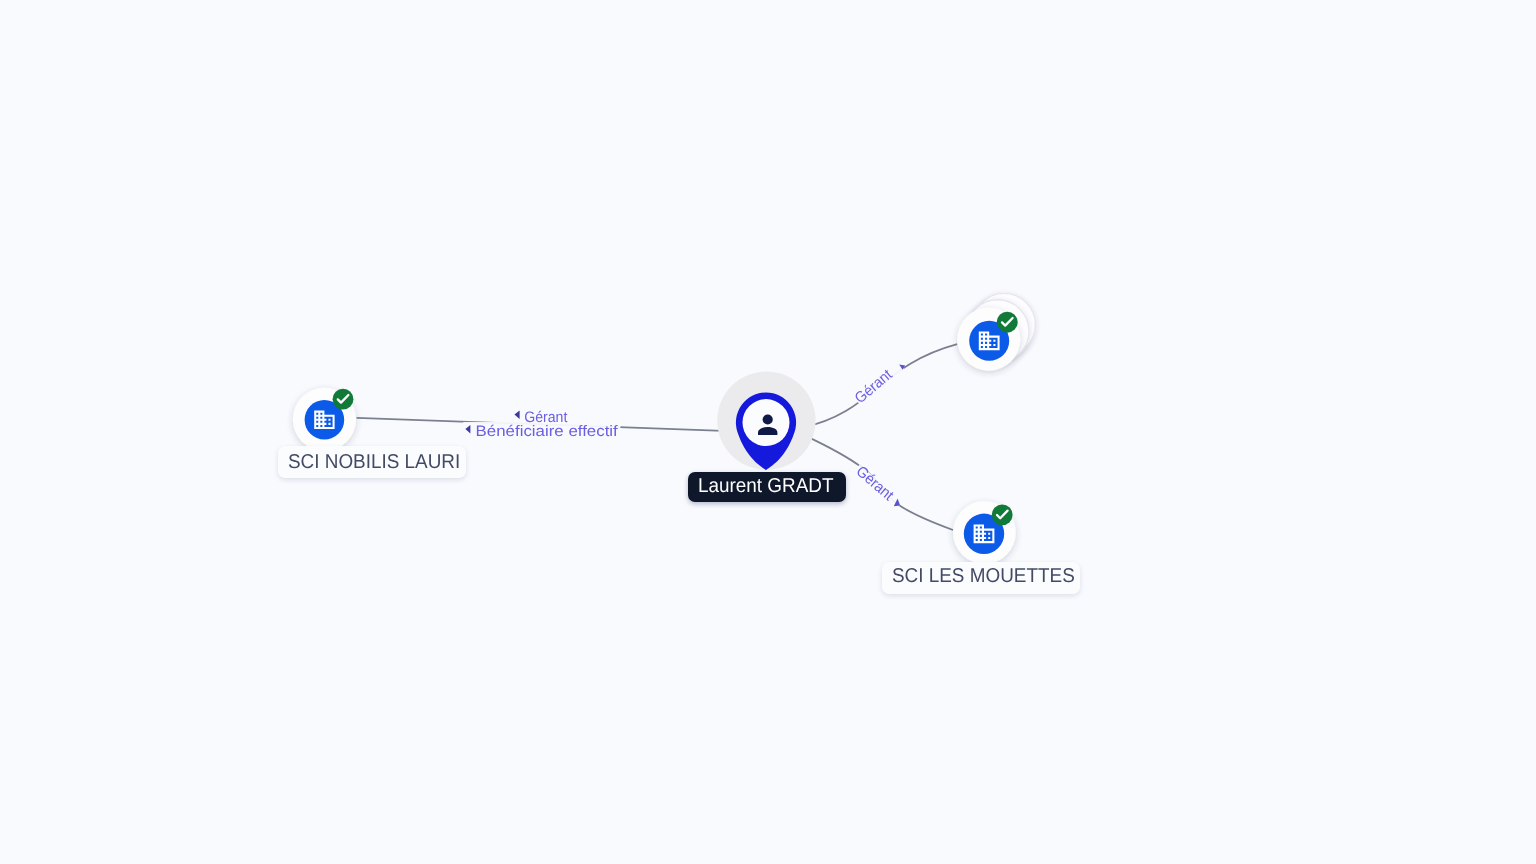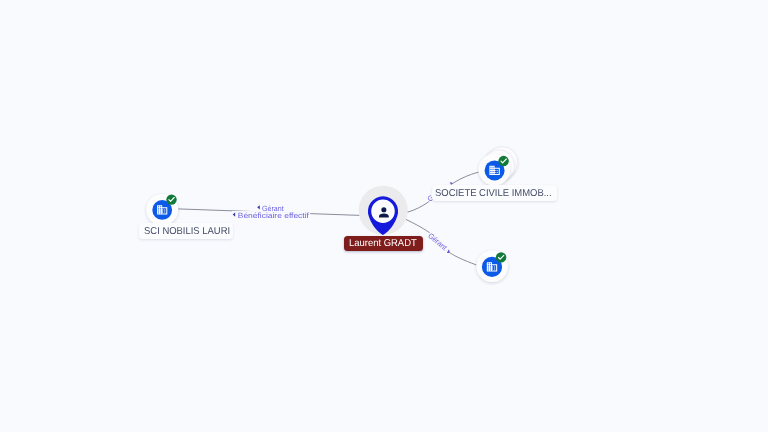--- a/index.html
+++ b/index.html
@@ -6,21 +6,21 @@
   html,body{margin:0;padding:0;}
   body{width:768px;height:432px;background:#f9fafe;overflow:hidden;
        font-family:"Liberation Sans",sans-serif;-webkit-font-smoothing:antialiased;text-rendering:geometricPrecision;}
   #stage{position:relative;width:768px;height:432px;background:#f9fafe;overflow:hidden;}
   svg.layer{position:absolute;left:0;top:0;width:768px;height:432px;}
   .nlabel{position:absolute;white-space:nowrap;border-radius:3.5px;box-sizing:border-box;overflow:hidden;
     font-size:10px;height:16px;display:flex;align-items:center;}
   .nlabel > span{display:inline-block;transform:scaleX(0.945);transform-origin:left center;}
   .nlabel.co{background:#fbfcfe;color:#434a66;padding:0 5px;
      box-shadow:0 1px 2.5px rgba(40,50,90,.13);}
-  .nlabel.pe{background:#7f1d1d;color:#ffffff;padding:0 4.6px;
+  .nlabel.pe{background:#0f172a;color:#ffffff;padding:0 4.6px;
      box-shadow:0 1px 2.5px rgba(20,30,90,.3);}
 </style>
 </head>
 <body>
 
 <div id="stage">
 
   <svg class="layer" viewBox="0 0 768 432" xmlns="http://www.w3.org/2000/svg">
     <defs>
       <filter id="nodeshadow" x="-70%" y="-70%" width="240%" height="240%">
@@ -97,20 +97,20 @@
       <g fill="#101a47">
         <circle cx="383.85" cy="209.75" r="2.55"></circle>
         <path d="M379.0 217.5 v-1.3 c0 -1.55 2.15 -2.7 4.85 -2.7 s4.85 1.15 4.85 2.7 v1.3 z"></path>
       </g>
     </g>
   </svg>
 
   <div class="nlabel co" style="left:114.8px;top:223.1px;width:93.9px;margin-left:24px;">
       <span>SCI NOBILIS LAURI</span>
     </div>
-  <div class="nlabel co" style="left:431.6px;top:185.1px;width:125.1px;padding-left:3.7px;">
-      <span>SOCIETE CIVILE IMMOB...</span>
+  <div class="nlabel co" style="left:441.0px;top:280.6px;width:99.1px;">
+      <span>SCI LES MOUETTES</span>
     </div>
   <div class="nlabel pe" style="left:344.1px;top:236.2px;height:15px;width:79.1px;">
       <span>Laurent GRADT</span>
     </div>
 
 </div>
 
 </body></html>

